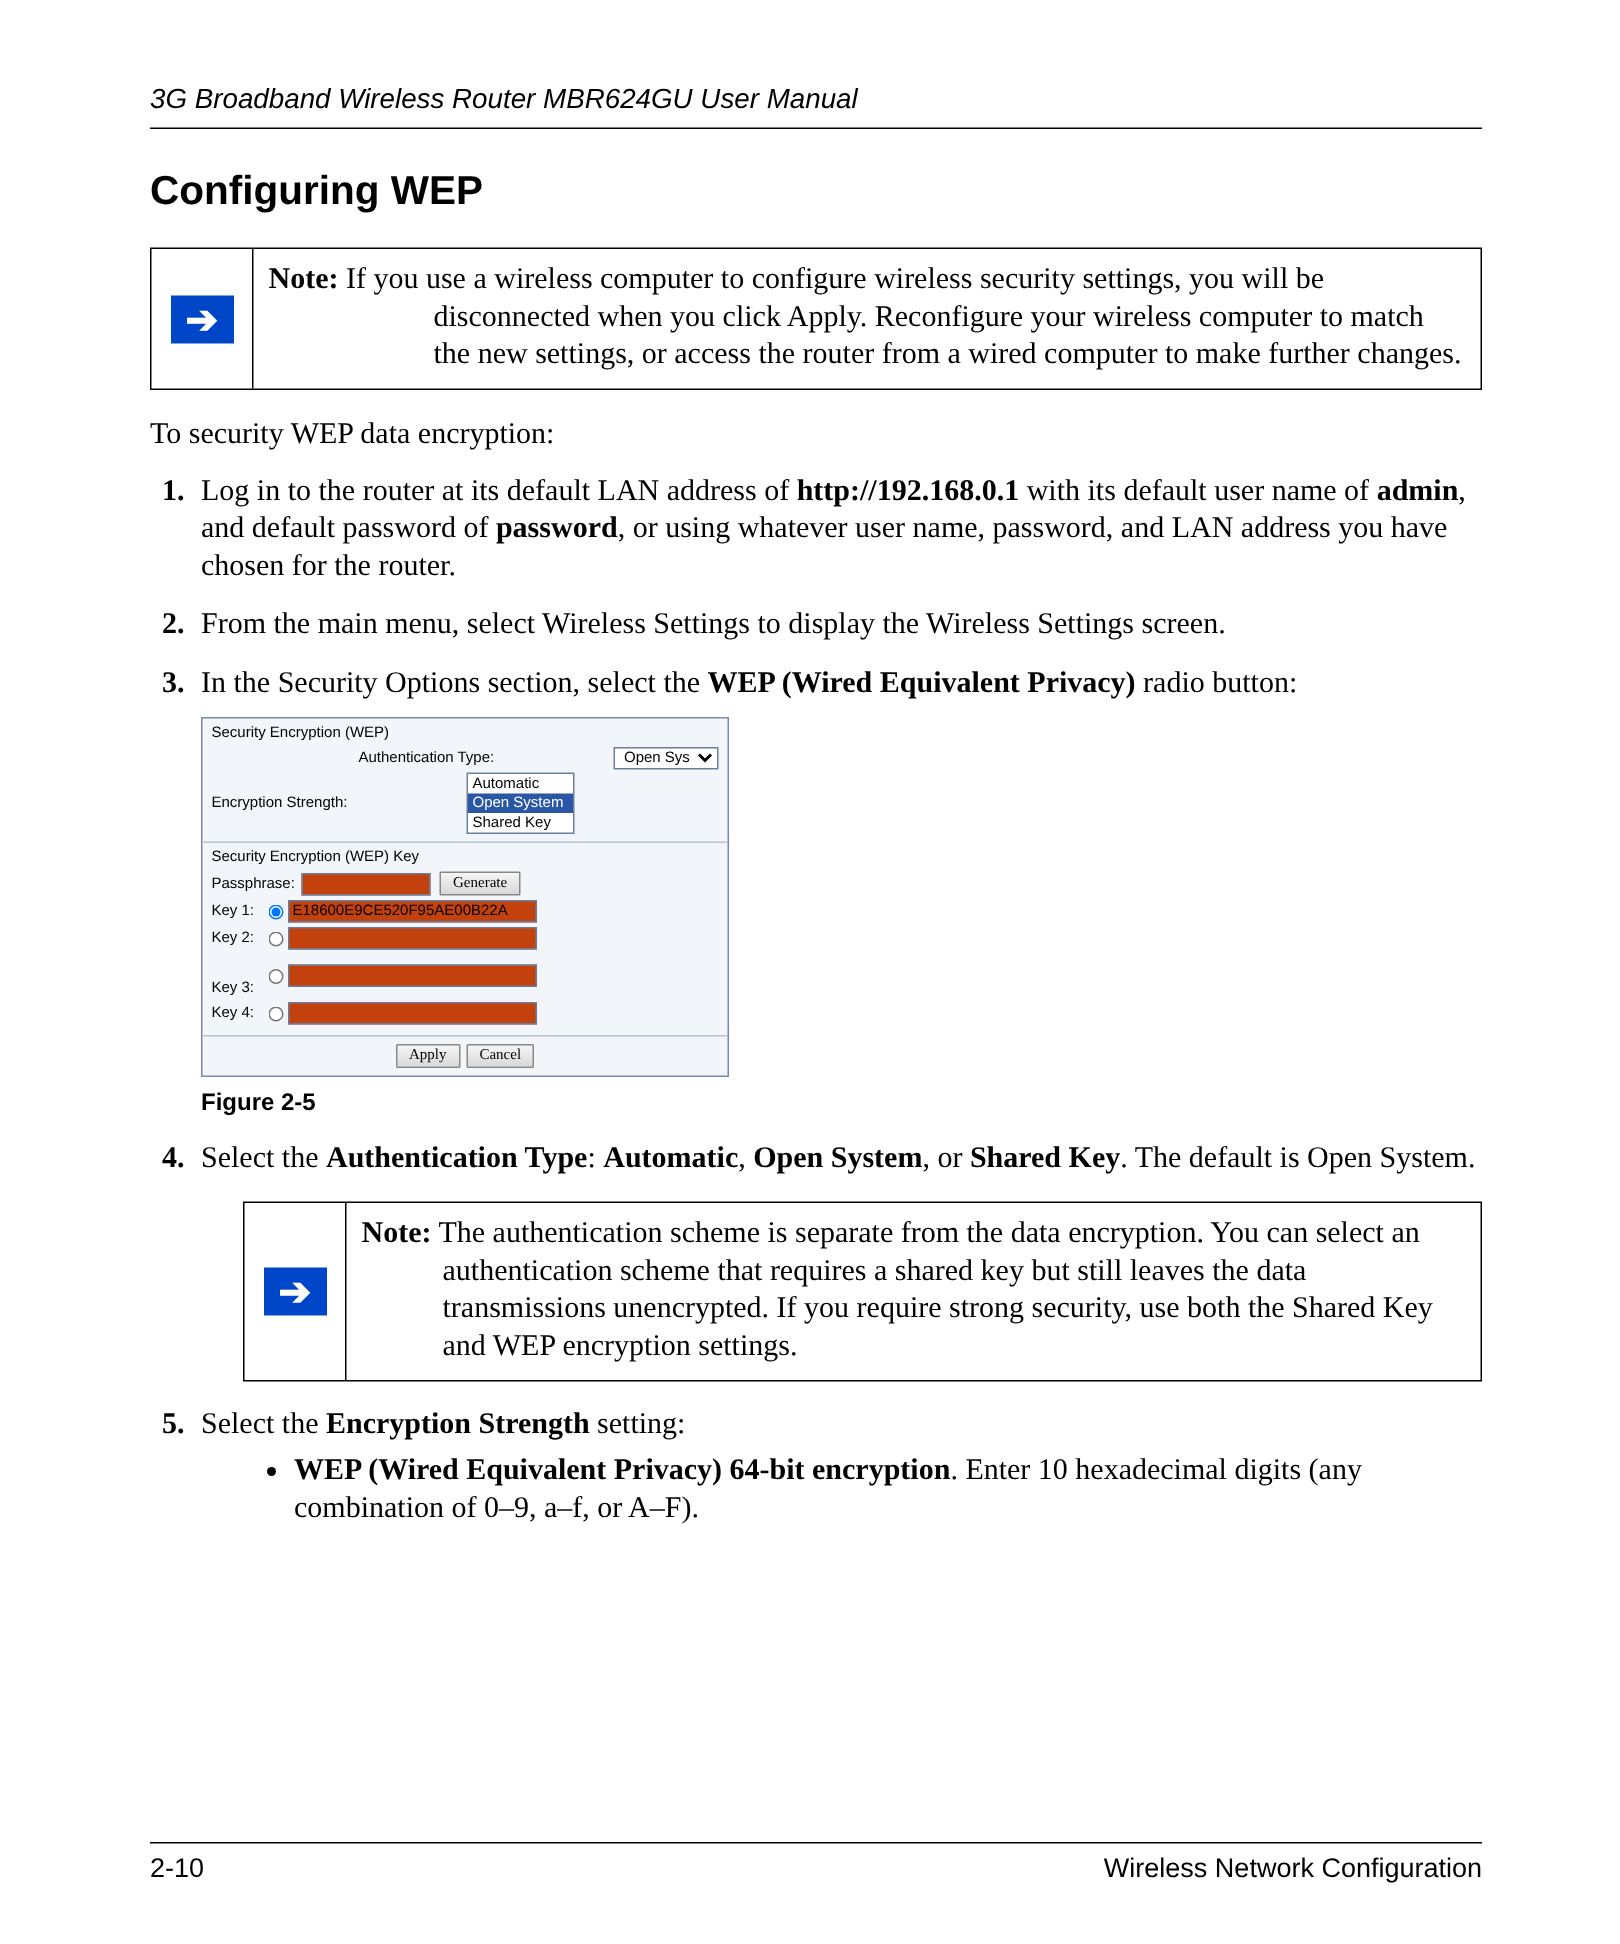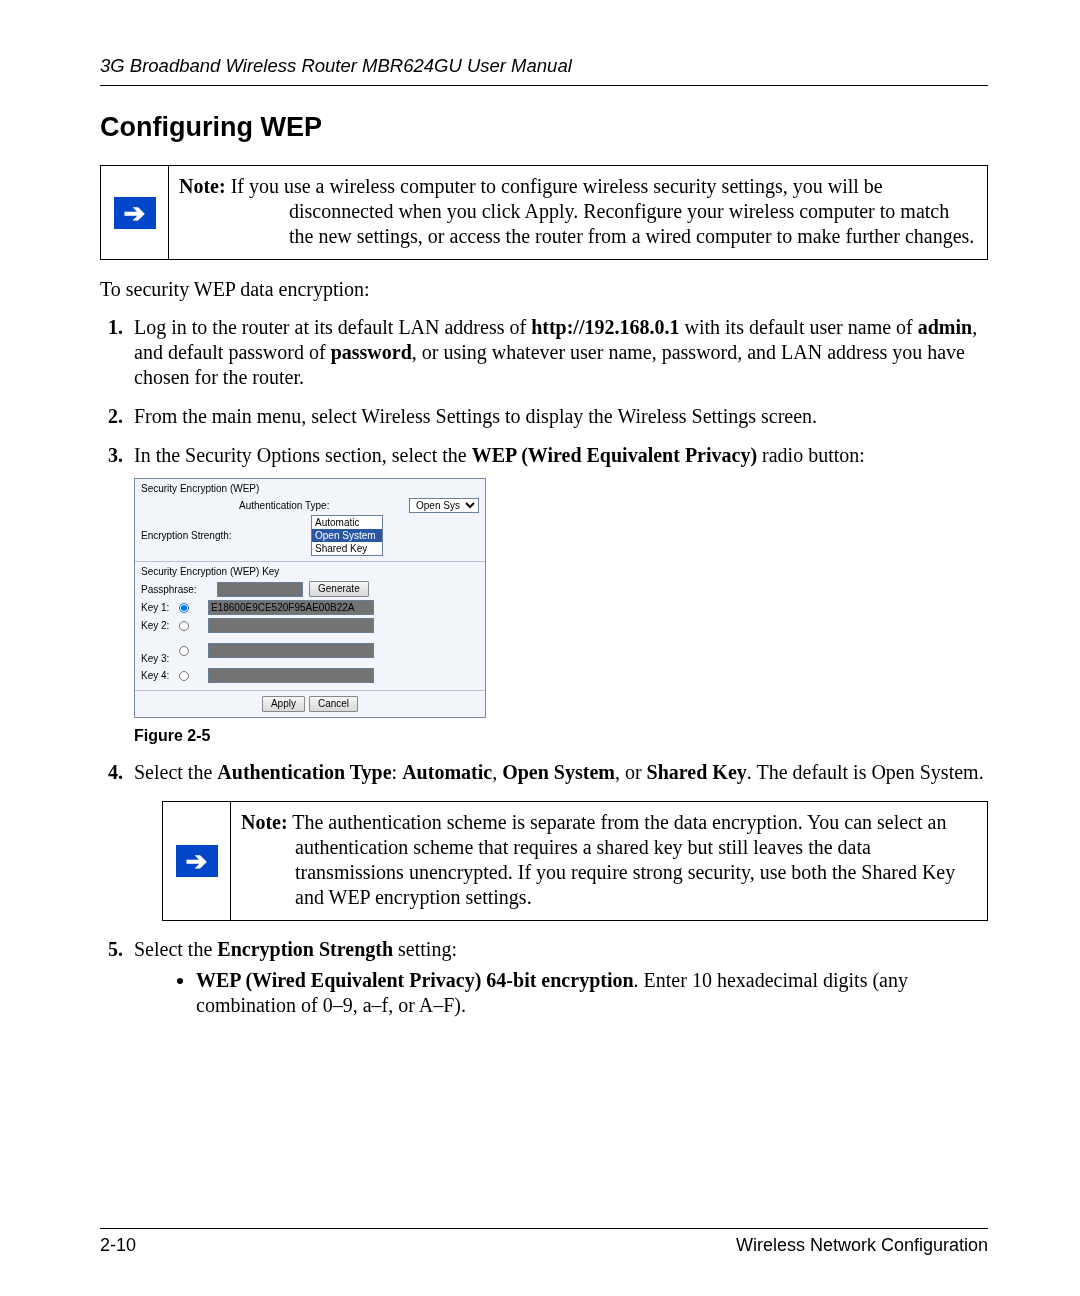--- a/index.html
+++ b/index.html
@@ -146,28 +146,27 @@
     width: 70px;
     z-index: 2;
   }
   .wep-dd-item { padding: 0 3px; font-size: 10px; }
   .wep-dd-sel { background: #2a57a5; color: #fff; }
   .wep-input {
     font-family: Tahoma, Arial, sans-serif;
     font-size: 10px;
     height: 13px;
     border: 1px solid #6a7d9c;
-    background: #737373;
+    background: #c2410c;
     padding: 0 2px;
-    margin-left: 16px;
   }
   .wep-pass { width: 80px; }
   .wep-key { width: 160px; }
   .wep-btn {
-    font-family: Liberation Sans, sans-serif;
+    font-family: Liberation Serif, serif;
     font-size: 10px;
     background: linear-gradient(#f6f6f6, #d8d8d8);
     border: 1px solid #888;
     border-radius: 1px;
     padding: 0 8px;
     height: 16px;
     line-height: 14px;
     cursor: pointer;
   }
   .wep-radio {

